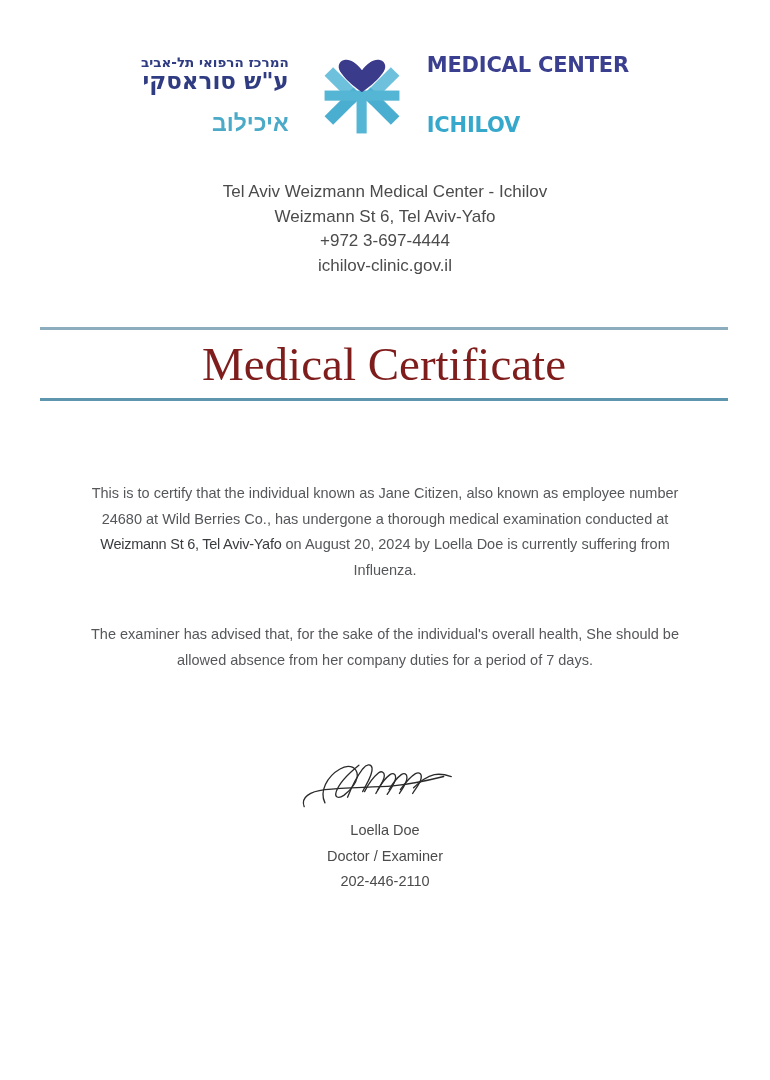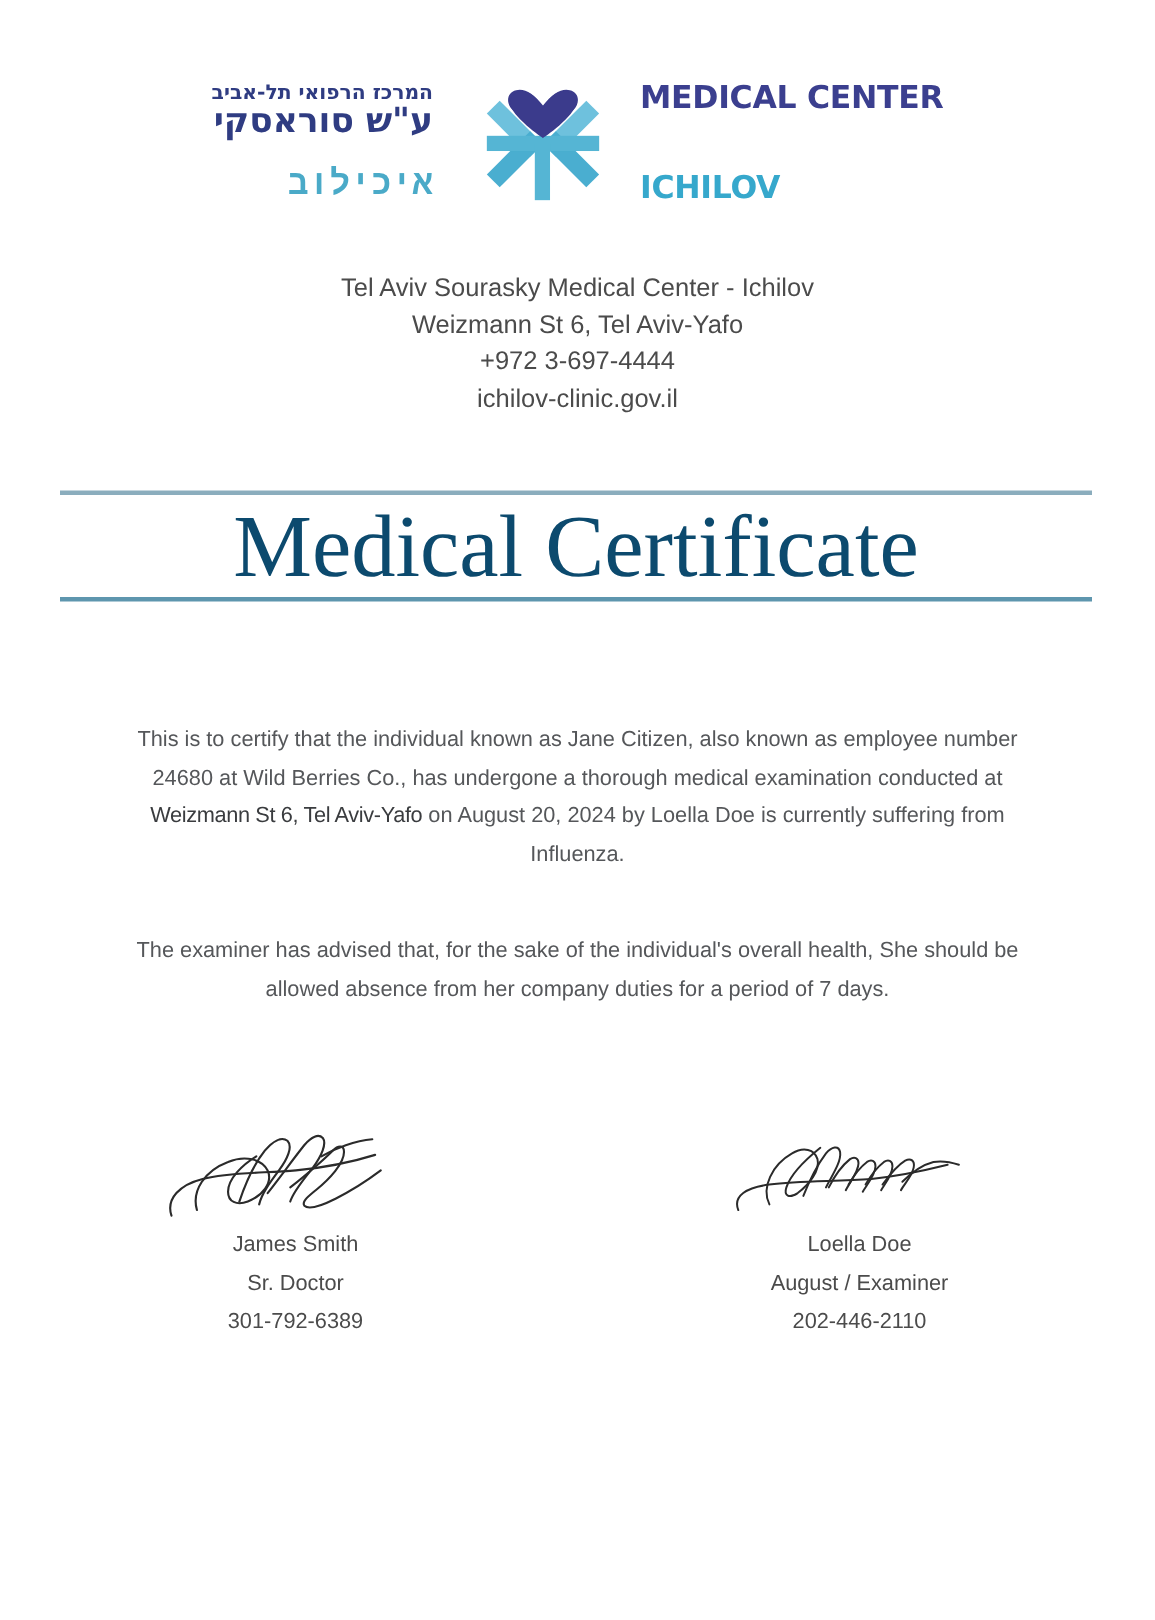--- a/index.html
+++ b/index.html
@@ -51,21 +51,21 @@
   }
   .heb-line2 {
     font-family: "DejaVu Sans", sans-serif;
     font-size: 23px;
     font-weight: 700;
     color: #2f3c82;
     margin-top: 1px;
     white-space: nowrap;
   }
   .heb-line3 {
-    font-family: Liberation Mono, monospace;
+    font-family: Liberation Sans, sans-serif;
     font-size: 23px;
     font-weight: 700;
     color: #4aaac8;
     margin-top: 19px;
     white-space: nowrap;
   }
   .logo-mark {
     width: 78px;
     height: 78px;
     flex: 0 0 78px;
@@ -119,22 +119,22 @@
     background: #8badbd;
     width: 100%;
   }
   .rule-bottom {
     height: 3px;
     background: #5e96ae;
     width: 100%;
   }
   .cert-title {
     font-family: "Liberation Serif", "DejaVu Serif", serif;
-    font-size: 59px;
-    color: #0c4a6e;
+    font-size: 47px;
+    color: #7f1d1d;
     text-align: center;
     line-height: 68px;
     padding: 0;
     margin: 0;
     font-weight: 400;
   }
 
   
   .body-text {
     position: absolute;
@@ -214,69 +214,54 @@
       <path d="M50 45 C50 45 22 26 22 15 C22 7 30 3 37 6 C43 8.5 48 15 50 20 C52 15 57 8.5 63 6 C70 3 78 7 78 15 C78 26 50 45 50 45 Z" fill="#3b3b8c"></path>
     </svg>
 
     <div class="logo-english">
       <div class="eng-line2">MEDICAL CENTER</div>
       <div class="eng-line3">ICHILOV</div>
     </div>
   </div>
 
   <div class="address">
-    <div>Tel Aviv Sourasky Medical Center - Ichilov</div>
+    <div>Tel Aviv Weizmann Medical Center - Ichilov</div>
     <div>Weizmann St 6, Tel Aviv-Yafo</div>
     <div>+972 3-697-4444</div>
     <div>ichilov-clinic.gov.il</div>
   </div>
 
   <div class="title-wrap">
     <div class="rule-top"></div>
     <div class="cert-title">Medical Certificate</div>
     <div class="rule-bottom"></div>
   </div>
 
   <div class="body-text" id="para-1">
     <span>This is to certify that the individual known as Jane Citizen, also known as employee number 24680 at Wild Berries Co., has undergone a thorough medical examination conducted at </span><span class="emph">Weizmann St 6, Tel Aviv-Yafo</span><span> on August 20, 2024 by Loella Doe is currently suffering from Influenza.</span>
   </div>
 
   <div class="body-text" id="para-2">The examiner has advised that, for the sake of the individual's overall health, She should be allowed absence from her company duties for a period of 7 days.</div>
 
   <div class="sign-row">
 
-    <div class="sign-col left">
-      <svg class="sig-art" viewBox="0 0 200 70">
-        <g fill="none" stroke="#2b2b2b" stroke-width="1.5" stroke-linecap="round">
-          <path d="M12 62 C8 50 18 40 34 36 C54 31 78 32 100 30 C120 28 140 24 156 19"></path>
-          <path d="M30 58 C26 44 36 30 52 24 C64 19 76 22 80 30 C84 39 76 48 66 52 C58 55 52 52 52 45 C52 36 62 26 72 20"></path>
-          <path d="M60 52 C64 40 70 26 78 16 C84 9 90 6 94 9 C98 13 94 22 88 30 C82 38 76 46 74 54"></path>
-          <path d="M80 46 C88 36 98 22 106 12 C111 6 116 4 119 7 C122 11 118 20 112 28 C105 37 98 45 96 52"></path>
-          <path d="M96 42 C106 34 118 24 126 16 C130 12 134 12 134 17 C134 25 124 36 114 44 C108 49 104 52 106 55 C109 58 118 55 128 50 C140 44 152 36 160 30"></path>
-          <path d="M118 20 C128 14 142 9 154 8"></path>
-        </g>
-      </svg>
-      <div class="sig-name">James Smith</div>
-      <div class="sig-role">Sr. Doctor</div>
-      <div class="sig-phone">301-792-6389</div>
-    </div>
 
     <div class="sign-col">
       <svg class="sig-art" viewBox="0 0 200 70">
         <g fill="none" stroke="#2b2b2b" stroke-width="1.4" stroke-linecap="round">
           <path d="M14 58 C10 48 20 42 36 40 C58 37 84 38 108 36 C128 34 146 30 162 26"></path>
           <path d="M36 54 C30 42 38 26 52 18 C60 13 68 15 70 22 C72 30 64 40 56 46 C50 50 46 48 48 42 C51 33 62 22 72 14"></path>
           <path d="M60 48 C64 38 70 26 76 18 C80 13 85 12 86 17 C87 24 80 34 76 42"></path>
           <path d="M78 42 C82 34 88 26 93 22 C96 20 99 21 99 25 C99 31 93 38 90 44"></path>
           <path d="M92 40 C96 33 101 27 105 24 C108 22 111 23 111 27 C111 33 105 40 102 45"></path>
           <path d="M104 40 C108 33 113 27 117 24 C120 22 123 23 123 27 C123 33 118 39 115 44"></path>
           <path d="M116 40 C121 33 127 26 132 23 C136 21 139 23 138 28 C137 34 131 40 129 44"></path>
           <path d="M130 38 C136 32 144 26 152 24 C158 23 164 24 170 26"></path>
         </g>
       </svg>
       <div class="sig-name">Loella Doe</div>
-      <div class="sig-role">August / Examiner</div>
+      <div class="sig-role">Doctor / Examiner</div>
       <div class="sig-phone">202-446-2110</div>
     </div>
 
   </div>
 
 </div>
 
 </body></html>

